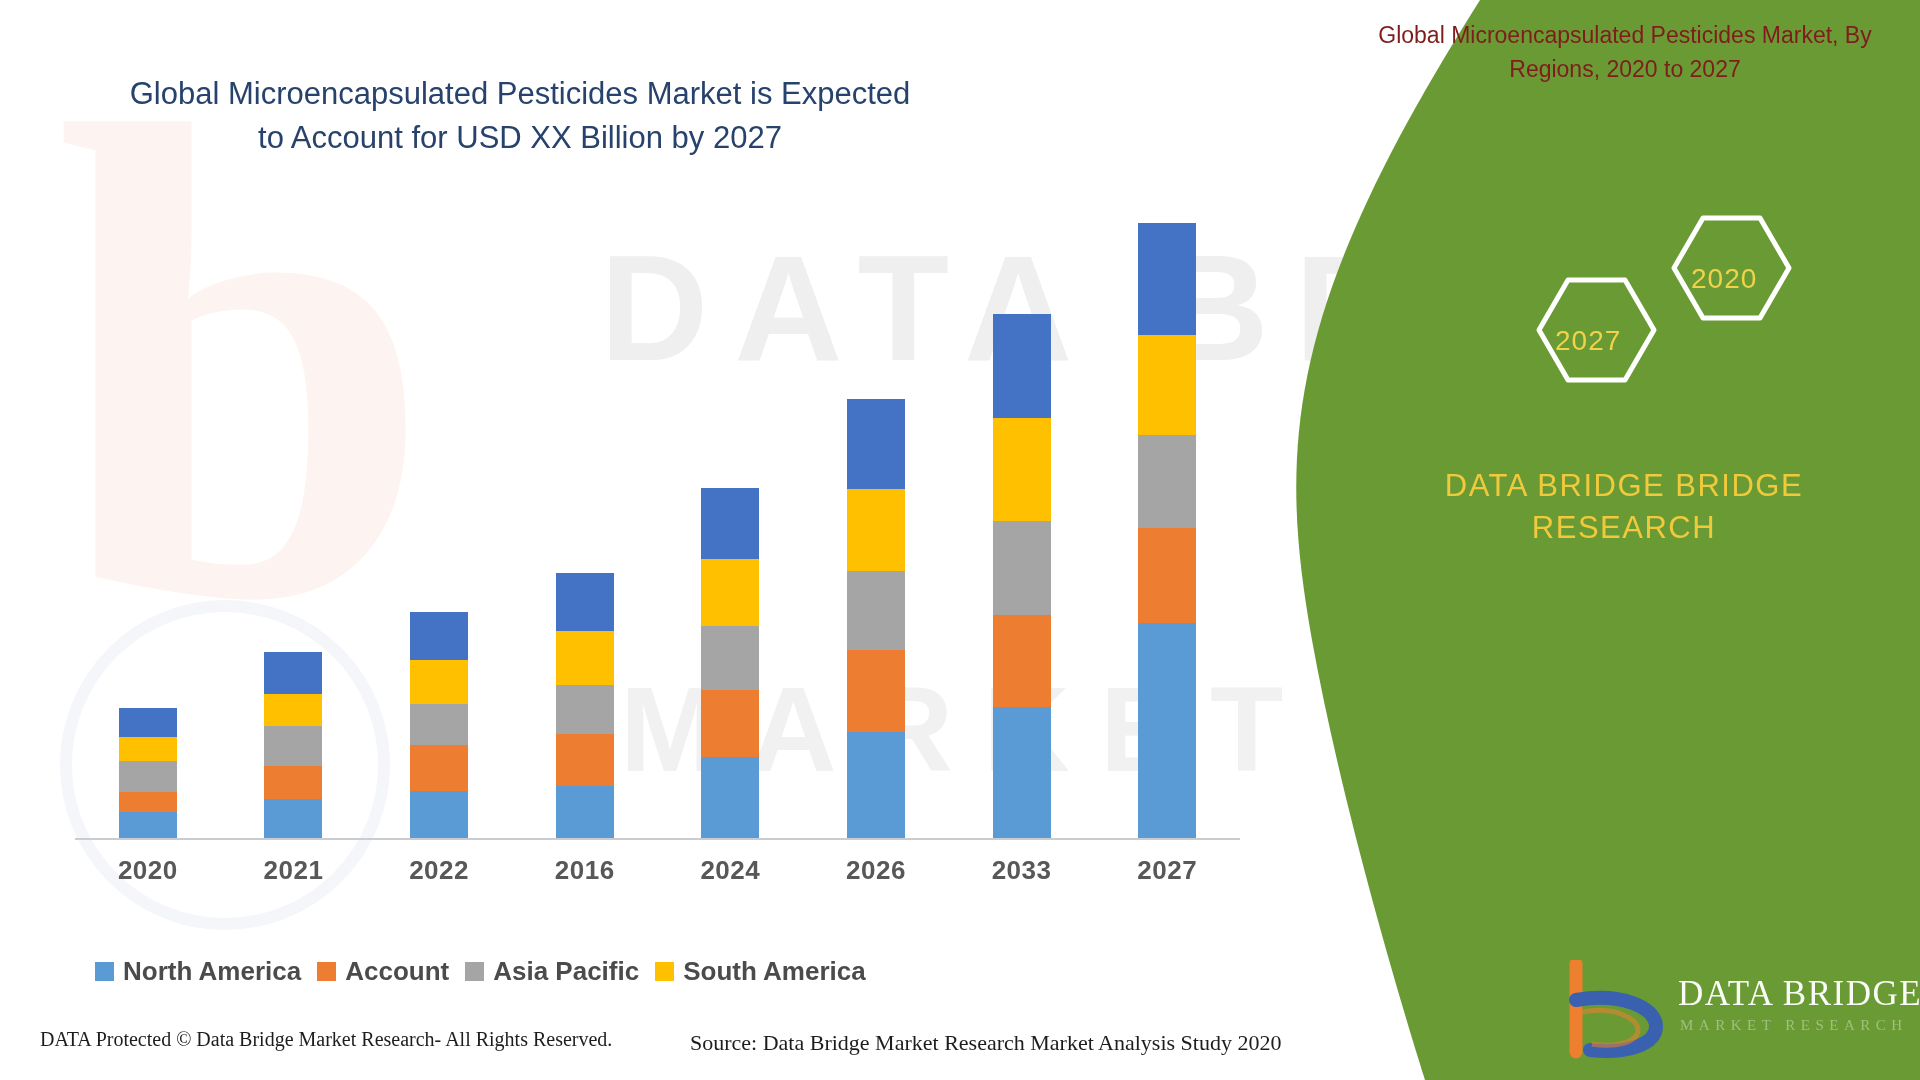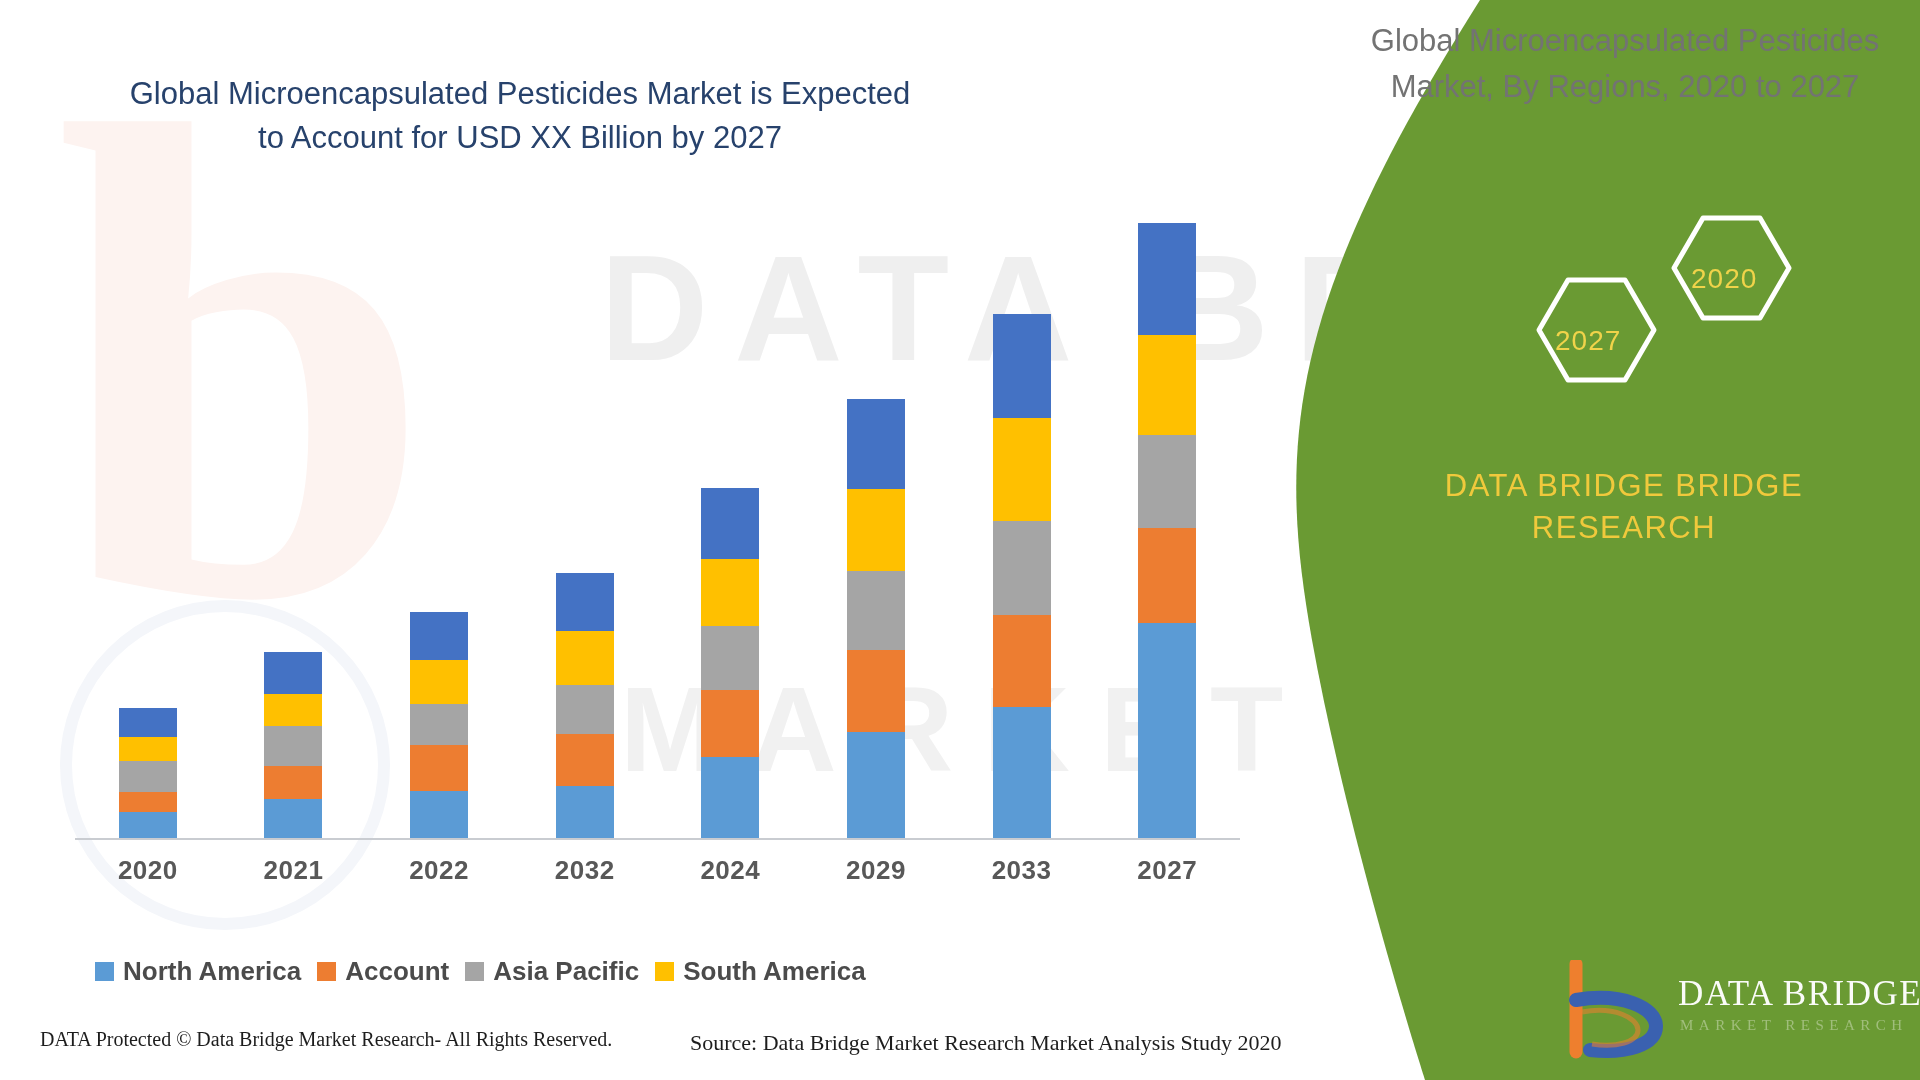--- a/index.html
+++ b/index.html
@@ -104,21 +104,21 @@
   .green-panel{
     position:absolute; right:0; top:0; width:690px; height:1080px;
     z-index:3;
   }
   .green-svg{ position:absolute; left:0; top:0; }
   .panel-content{
     position:absolute; left:0; top:0; width:690px; height:1080px;
   }
   .panel-title{
     position:absolute; right:30px; top:18px; width:530px;
-    text-align:center; color:#737373; font-size:31px; line-height:1.48;
+    text-align:center; color:#7f1d1d; font-size:23px; line-height:1.48;
     font-weight:400;
   }
   .hexes{ position:absolute; right:122px; top:210px; width:300px; height:180px; }
   .hex-label{
     position:absolute; color:#f0d34a; font-size:28px; font-weight:400;
     letter-spacing:1px;
   }
   .hex-label.y2020{ left:193px; top:53px; }
   .hex-label.y2027{ left:57px; top:115px; }
 
@@ -230,23 +230,23 @@
             <div class="seg" title="North America 2027: 197" style="background: rgb(91, 155, 213); height: 215.387px;"></div>
           </div>
         </div>
       </div>
   </div>
 
   <div class="xlabels" id="xlabels">
       <div>2020</div>
       <div>2021</div>
       <div>2022</div>
-      <div>2032</div>
+      <div>2016</div>
       <div>2024</div>
-      <div>2029</div>
+      <div>2026</div>
       <div>2033</div>
       <div>2027</div>
     </div>
 
   <div class="legend" id="legend">
       <div class="legend-item">
         <span class="swatch" style="background: rgb(91, 155, 213);"></span>
         <span class="legend-label">North America</span>
       </div>
       <div class="legend-item">

